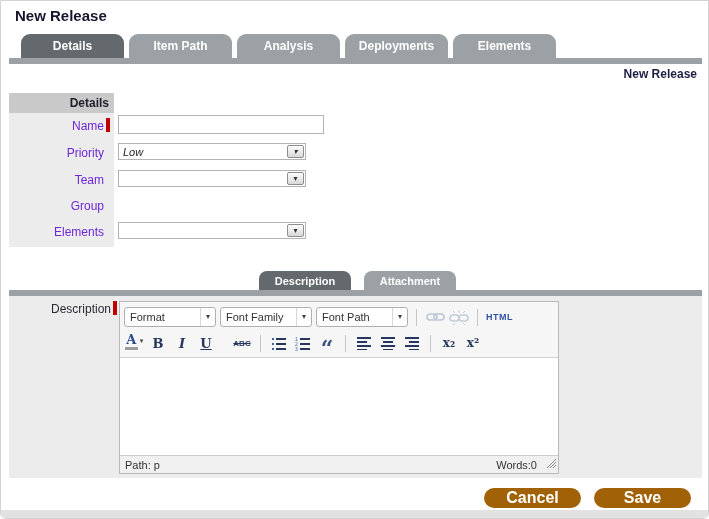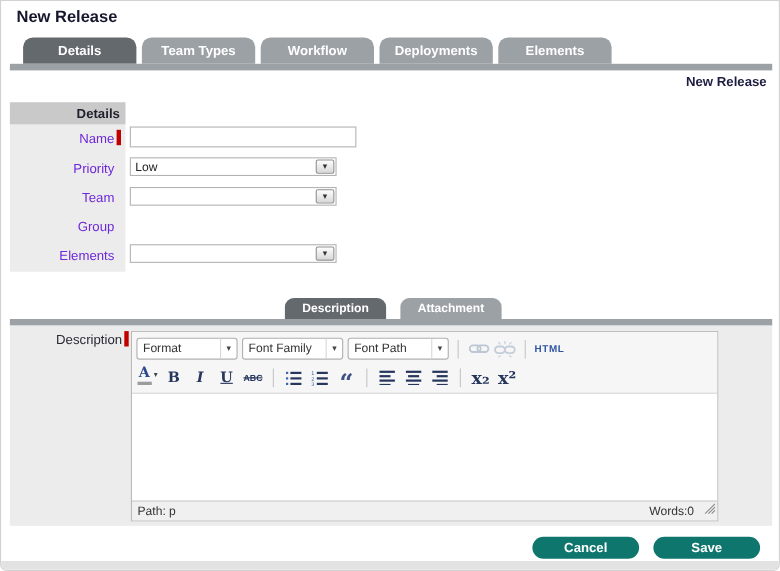--- a/index.html
+++ b/index.html
@@ -45,90 +45,90 @@
   .etab { position:absolute; top:270px; width:92px; height:19px; border-radius:8px 8px 0 0;
           background:#9ba1a5; color:#fff; font-size:11px; font-weight:bold;
           text-align:center; line-height:20px; cursor:pointer; }
   .etab.active { background:#64696d; }
   .etab-bar { position:absolute; left:8px; top:289px; width:693px; height:6px; background:#9ba1a5; }
   .desc-panel { position:absolute; left:8px; top:295px; width:693px; height:182px; background:#ececec; }
   .desc-label { position:absolute; left:8px; top:301px; width:102px; text-align:right;
                 font-size:12px; color:#2a2a36; }
 
   
-  .editor { position:absolute; left:118px; top:300px; width:534px; height:173px;
+  .editor { position:absolute; left:118px; top:300px; width:440px; height:173px;
             border:1px solid #b9b9b9; background:#fff; display:flex; flex-direction:column; }
   .toolbar { background:#f6f6f6; padding:2px 4px 1px 4px; border-bottom:1px solid #d2d2d2; }
   .tb-row { display:flex; align-items:center; height:26px; gap:4px; }
   .tb-select { width:92px; height:20px; background:#fff; border:1px solid #b0b0b0;
                border-radius:3px; display:flex; align-items:center; justify-content:space-between;
                font-size:11px; color:#333; padding-left:5px; cursor:pointer; }
   .tb-select .arr { width:15px; height:18px; border-left:1px solid #d8d8d8; text-align:center;
                     font-size:8px; color:#444; line-height:18px; }
   .sep { width:1px; height:17px; background:#c6c6c6; margin:0 4px; flex:none; }
   .tb-btn { min-width:20px; height:20px; display:flex; align-items:center; justify-content:center;
             color:#26365c; cursor:pointer; }
   .glyph-serif { font-family:"DejaVu Serif", serif; font-size:13px; font-weight:bold; color:#26365c; }
   .u { text-decoration:underline; }
-  .strike { font-size:8px; font-weight:bold; text-decoration:line-through; color:#26365c; }
+  .strike { font-size:8px; font-weight:bold; text-decoration:line-through; color:#26365c;margin-left:12px; }
   .html-btn { font-size:9px; font-weight:bold; color:#2f55a4; letter-spacing:.5px; cursor:pointer; }
   .a-color { display:flex; align-items:flex-start; cursor:pointer; }
   .a-color .a-stack { display:flex; flex-direction:column; align-items:center; }
   .a-color .a-letter { font-family:"DejaVu Serif", serif; font-size:13px; font-weight:bold;
                        color:#2b4a8a; line-height:13px; }
   .a-color .a-bar { width:13px; height:3px; background:#9c9c9c; margin-top:1px; }
   .a-color .a-arr { font-size:7px; color:#444; margin:4px 0 0 2px; }
   .quote-glyph { font-family:"DejaVu Serif", serif; font-size:22px; font-weight:bold;
                  color:#3d5384; line-height:8px; margin-top:10px; }
-  .subsup { font-family:"DejaVu Serif", serif; font-size:16px; font-weight:bold; color:#26365c; }
+  .subsup { font-family:"DejaVu Serif", serif; font-size:12px; font-weight:bold; color:#26365c; }
 
   .etext { flex:1; background:#fff; cursor:text; }
   .estatus { position:relative; height:18px; background:#f0f0f0; border-top:1px solid #cccccc;
              display:flex; align-items:center; justify-content:space-between;
              font-size:11px; color:#333; padding:0 5px; }
   .words { margin-right:16px; }
   .resize-handle { position:absolute; right:1px; bottom:2px; cursor:nwse-resize; }
 
   
   .action-btn { position:absolute; top:487px; width:97px; height:20px; border:none;
-                border-radius:10px; background:#0f766e; color:#fff; font-size:12px;
+                border-radius:10px; background:#a16207; color:#fff; font-size:16px;
                 font-weight:bold; text-align:center; line-height:20px; cursor:pointer; }
   .btn-cancel { left:483px; }
   .btn-save  { left:593px; }
 
   .bottom-strip { position:absolute; left:0; bottom:0; width:100%; height:8px;
                   background:#e2e2e2; border-radius:0 0 5px 5px; }
 </style>
 </head>
 <body>
 
 <div id="app">
 
   <div class="page-title">New Release</div>
 
   <div class="main-tabs">
     <div class="tab active">Details</div>
-    <div class="tab">Team Types</div>
-    <div class="tab">Workflow</div>
+    <div class="tab">Item Path</div>
+    <div class="tab">Analysis</div>
     <div class="tab">Deployments</div>
     <div class="tab">Elements</div>
   </div>
   <div class="tab-bar"></div>
 
   <div class="content-heading">New Release</div>
 
   <div class="details-col"></div>
   <div class="details-header">Details</div>
 
   <div class="fld-label" style="top:118px;">Name</div>
   <div class="req" style="left:105px; top:117px;"></div>
   <input class="text-input" type="text" value="" style="">
 
   <div class="fld-label" style="top:145px;">Priority</div>
-  <div class="combo" style="top:142px;">
+  <div class="combo" style="top:142px;font-style:italic;">
     <span class="val">Low</span>
     <span class="cbtn">▾</span>
   </div>
 
   <div class="fld-label" style="top:172px;">Team</div>
   <div class="combo" style="top:169px;">
     <span class="val"></span>
     <span class="cbtn">▾</span>
   </div>
 

